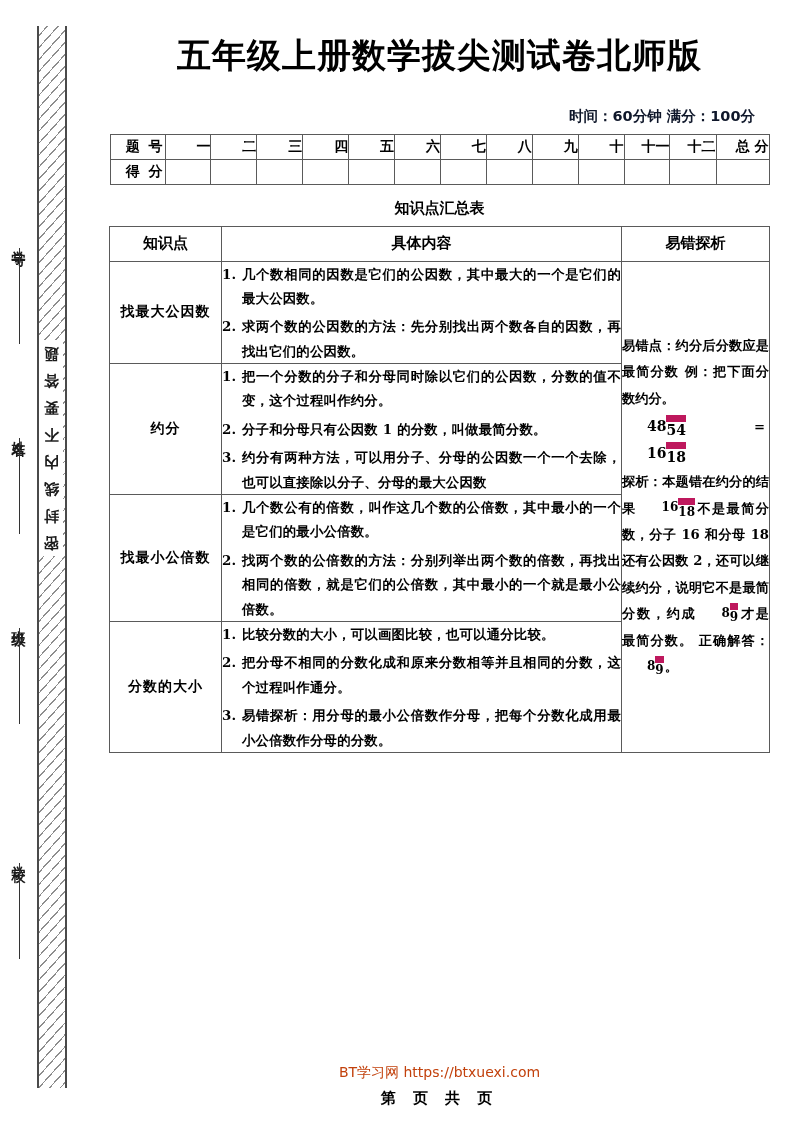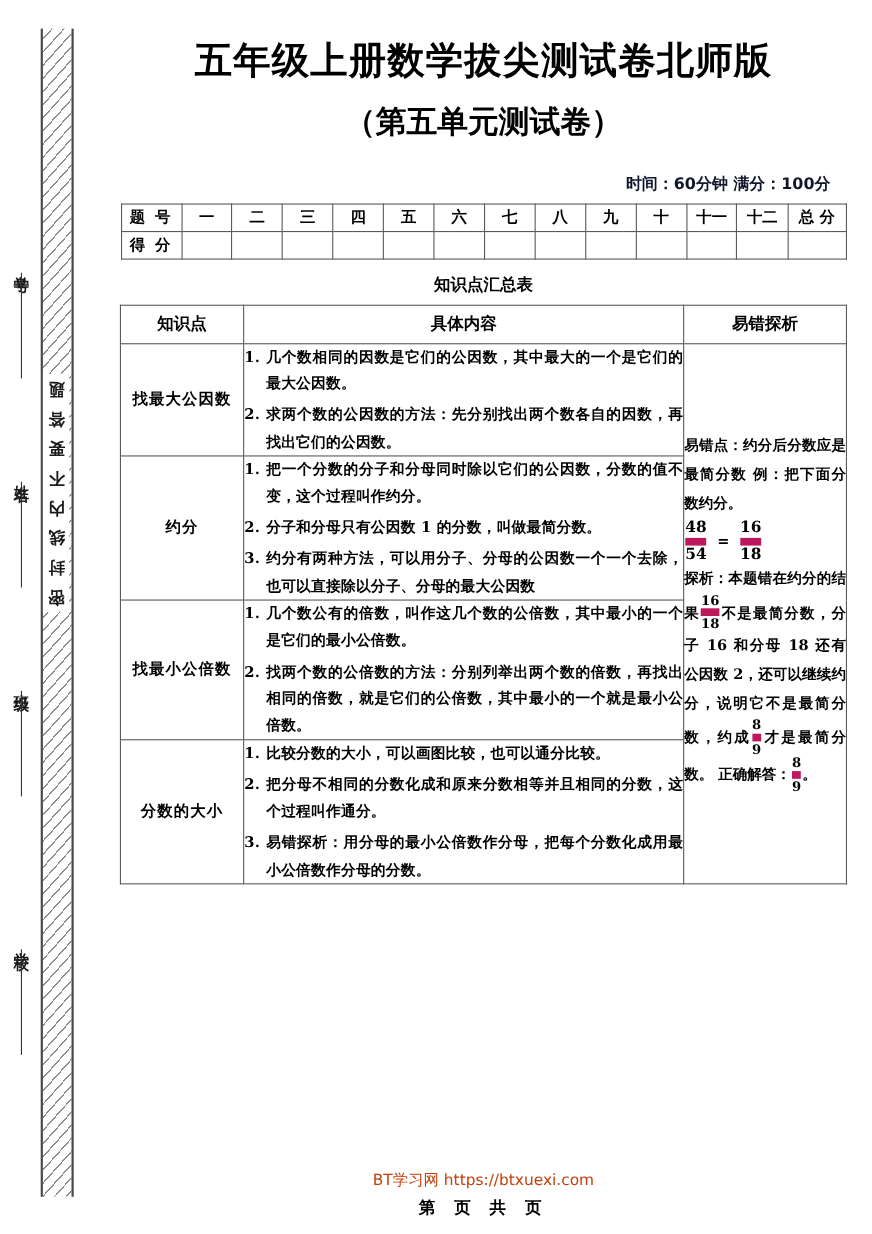--- a/index.html
+++ b/index.html
@@ -132,21 +132,21 @@
   
   table.score {
     margin: 8px auto 0 auto;
     border-collapse: collapse;
     width: 660px;
     table-layout: fixed;
   }
   table.score td {
     border: 1px solid #5a5a5a;
     height: 24px;
-    text-align: center;
+    text-align: right;
     vertical-align: middle;
     font-size: 14px;
     font-weight: 700;
     color: #000;
     padding: 0;
   }
   table.score td.headcell { letter-spacing: 2px; }
   .col-label { width: 54px; }
   .col-total { width: 52px; }
 
@@ -224,28 +224,29 @@
     font-family: "DejaVu Serif", "Liberation Serif", serif;
     font-size: 13.2px;
     font-weight: 700;
     line-height: 2.0;
     color: #000;
     text-align: justify;
     text-justify: inter-character;
   }
   .frac {
     display: inline-flex;
-    flex-direction: column;
+    flex-direction: row;
     align-items: center;
     vertical-align: middle;
     line-height: 1.05;
     font-size: 12px;
     margin: 0 1px;
     position: relative;
     top: -1px;
+    padding-left: 24px;
   }
   .frac .den { border-top: 7px solid #be185d; padding-top: 1px; }
   .frac .num { padding-bottom: 1px; }
   .eqline { display: inline-block; margin: 0 4px; vertical-align: middle; }
   .bigfrac { font-size: 14px; }
 
   
   .footer {
     position: absolute;
     left: 0;
@@ -299,21 +300,20 @@
     <div class="info-field" style="top:855px;">
       <span class="lbl">学校</span>
       <span class="ruleline"></span>
     </div>
   </div>
 </div>
 
 <div id="sheet">
 
   <h1 class="title-main">五年级上册数学拔尖测试卷北师版</h1>
-  <h2 class="title-sub">（第五单元测试卷）</h2>
   <div class="meta-line">时间：60分钟  满分：100分</div>
 
   <table class="score">
     <tbody>
       <tr>
         <td class="col-label headcell">题 号</td>
         <td>一</td>
         <td>二</td>
         <td>三</td>
         <td>四</td>

